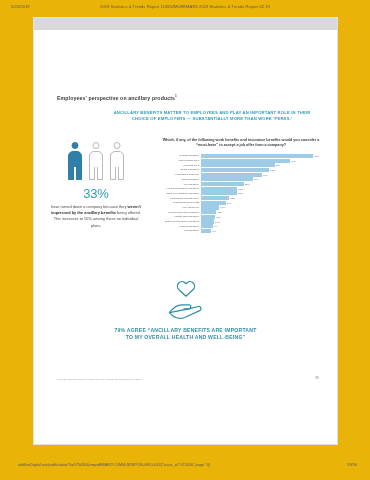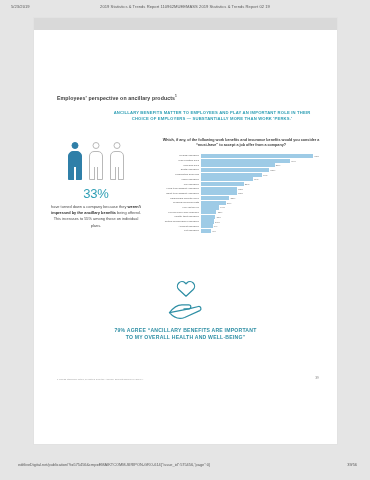--- a/index.html
+++ b/index.html
@@ -10,21 +10,21 @@
     height: 480px;
     overflow: hidden;
     font-family: "Liberation Sans", sans-serif;
     -webkit-font-smoothing: antialiased;
   }
 
   #page {
     position: relative;
     width: 370px;
     height: 480px;
-    background: #e5e5e5;
+    background: #eab308;
   }
 
   
   .print-header {
     position: absolute;
     top: 4px;
     left: 0;
     width: 370px;
     height: 10px;
     font-size: 4.1px;

